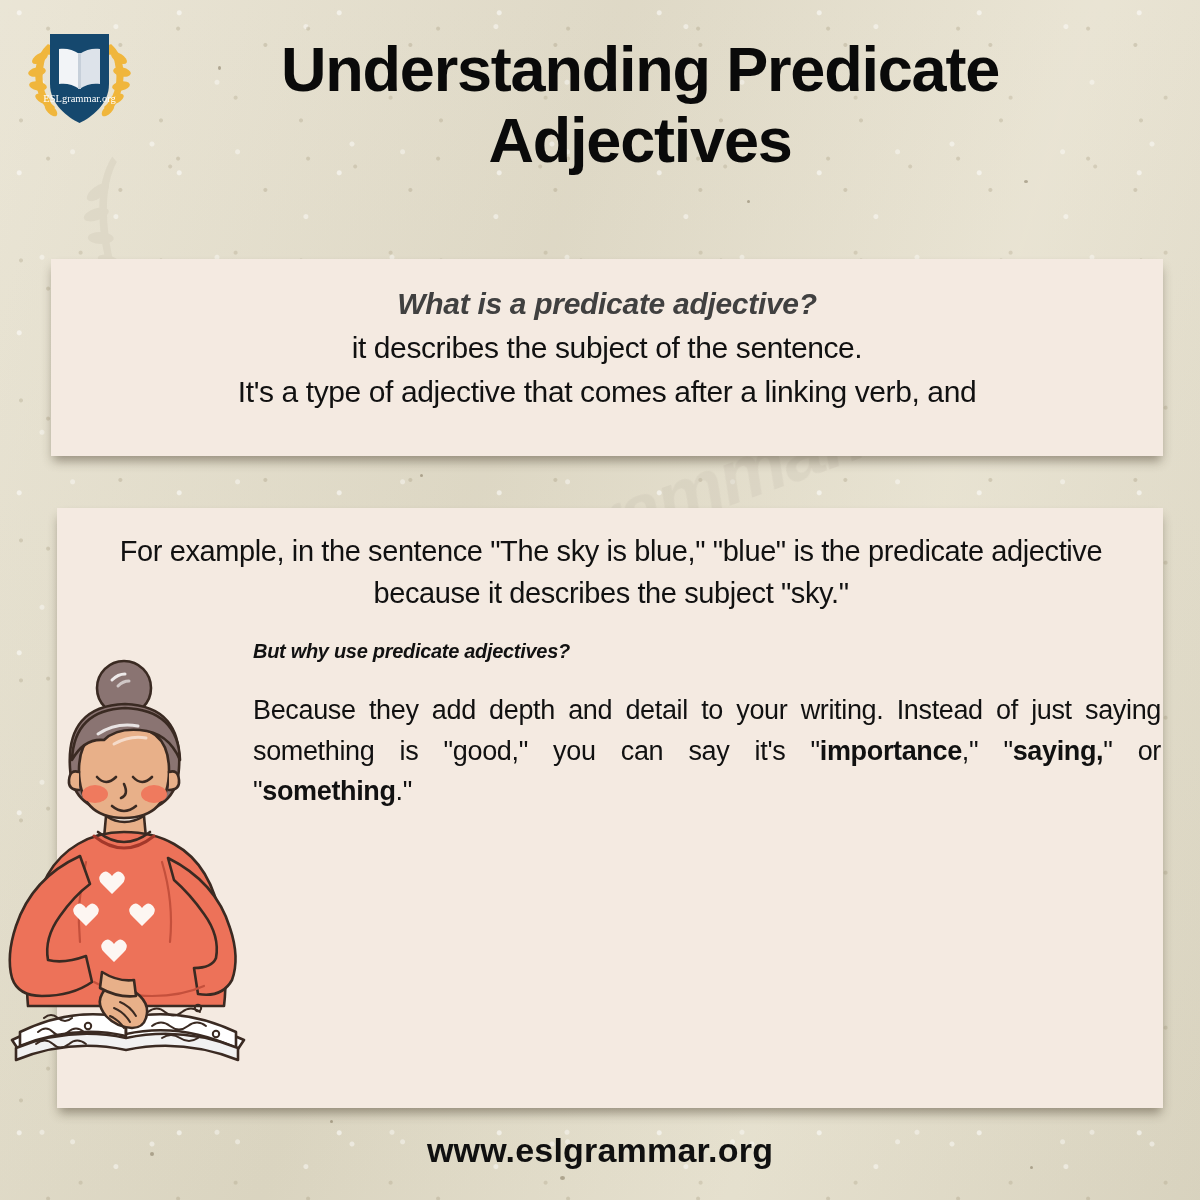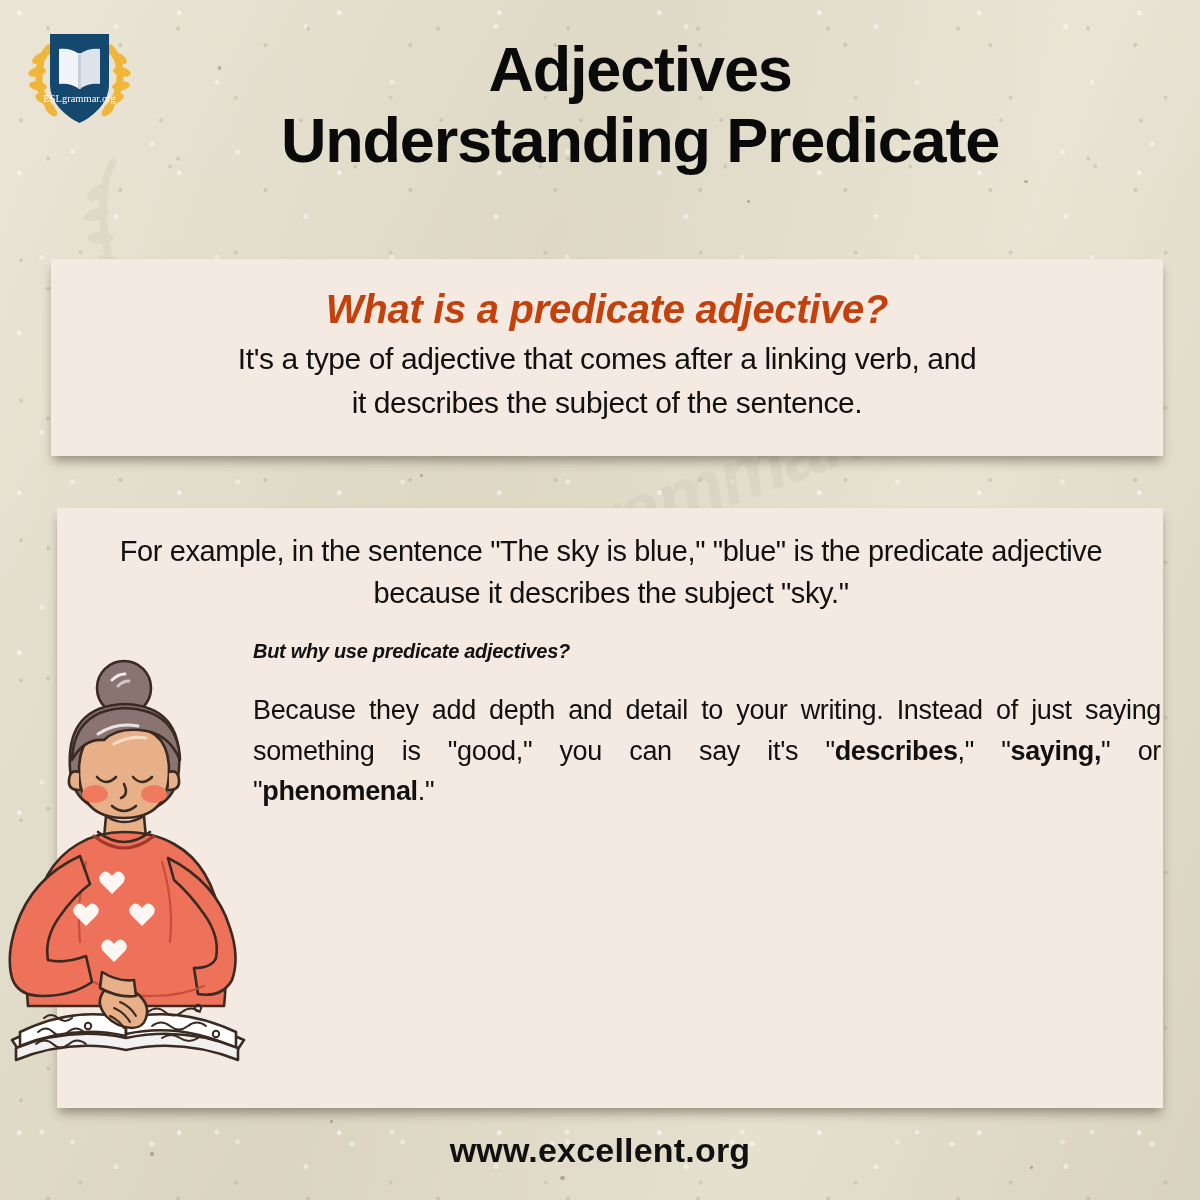--- a/index.html
+++ b/index.html
@@ -69,21 +69,21 @@
   
   .card{
     position:absolute;background:#f4eae1;
     box-shadow:0 7px 10px -2px rgba(60,48,30,.45);
   }
   #card-definition{left:51px;top:259px;width:1112px;height:197px;}
   #card-body{left:57px;top:508px;width:1106px;height:600px;}
 
   .def-heading{
     text-align:center;font-weight:700;font-style:italic;
-    font-size:40px;color:#c2410c;margin:28px 0 0;letter-spacing:-.3px;
+    font-size:30px;color:#404040;margin:28px 0 0;letter-spacing:-.3px;
   }
   .def-line{
     text-align:center;font-size:30px;color:#111;margin:10px 0 0;
     letter-spacing:-.4px;
   }
 
   .example{
     position:absolute;left:34px;top:22px;width:1040px;
     text-align:center;font-size:29px;line-height:1.45;color:#111;
     letter-spacing:-.4px;
@@ -154,50 +154,50 @@
     <g>
       <path d="M57.5 32 C51 27 43 26 37 27 V62 C43 61 51 62 57.5 67 Z" fill="#f2f4f7"></path>
       <path d="M57.5 32 C64 27 72 26 78 27 V62 C72 61 64 62 57.5 67 Z" fill="#dde3ea"></path>
       <path d="M56 31 V67 H59 V31 Z" fill="#c7d0da"></path>
     </g>
     <text x="57.5" y="80" text-anchor="middle" fill="#ffffff" font-family="Liberation Serif, serif" font-size="10.5">ESLgrammar.org</text>
   </svg>
 </div>
 
 <div class="title">
+  <div>Understanding Predicate</div>
   <div>Adjectives</div>
-  <div>Understanding Predicate</div>
 </div>
 
 <svg class="wm-leaf" viewBox="0 0 120 160" aria-hidden="true">
   <g fill="#d8d2c0">
     <path d="M60 6 C40 30 34 80 48 140 L55 140 C43 84 47 36 64 12 Z"></path>
     <ellipse cx="42" cy="40" rx="13" ry="6" transform="rotate(-30 42 40)"></ellipse>
     <ellipse cx="38" cy="62" rx="13" ry="6" transform="rotate(-12 38 62)"></ellipse>
     <ellipse cx="40" cy="86" rx="13" ry="6" transform="rotate(8 40 86)"></ellipse>
     <ellipse cx="46" cy="110" rx="12" ry="5.6" transform="rotate(26 46 110)"></ellipse>
   </g>
 </svg>
 
 <div class="watermark">
   <div class="wm-mark"></div>
   <div class="wm-text">ESLgrammar.org</div>
 </div>
 
 <div class="card" id="card-definition">
   <div class="def-heading">What is a predicate adjective?</div>
+  <div class="def-line">it describes the subject of the sentence.</div>
   <div class="def-line">It's a type of adjective that comes after a linking verb, and</div>
-  <div class="def-line">it describes the subject of the sentence.</div>
 </div>
 
 <div class="card" id="card-body">
   <div class="example">For example, in the sentence "The sky is blue," "blue" is the predicate adjective because it describes the subject "sky."</div>
   <div class="why-heading">But why use predicate adjectives?</div>
   <div class="bodytext" id="body-paragraphs">
-      <p><span>Because they add depth and detail to your writing. Instead of just saying something is "good," you can say it's "</span><b>describes</b><span>," "</span><b>saying,</b><span>" or "</span><b>phenomenal</b><span>."</span></p>
+      <p><span>Because they add depth and detail to your writing. Instead of just saying something is "good," you can say it's "</span><b>importance</b><span>," "</span><b>saying,</b><span>" or "</span><b>something</b><span>."</span></p>
     </div>
 </div>
 
 <div class="illus">
   <svg viewBox="0 0 252 452" xmlns="http://www.w3.org/2000/svg" aria-hidden="true">
     <g stroke="#3a2a22" stroke-width="2.6" stroke-linecap="round" stroke-linejoin="round" fill="none">
 
       <circle cx="122" cy="52" r="27" fill="#8a7472"></circle>
       <path d="M110 44 q6 -6 13 -6" stroke="#fff" stroke-width="3" opacity=".85"></path>
       <path d="M116 50 q5 -5 11 -5" stroke="#fff" stroke-width="3" opacity=".6"></path>
@@ -275,13 +275,13 @@
       <path d="M108 352 q18 -4 30 8 q10 10 6 22 q-3 10 -14 10 q-16 -1 -26 -12 q-10 -12 -4 -22 q3 -6 8 -6 Z" fill="#e8b089"></path>
       <path d="M118 366 q10 4 16 14" stroke-width="2"></path>
       <path d="M112 372 q10 4 16 14" stroke-width="2"></path>
       <path d="M108 380 q9 4 14 12" stroke-width="2"></path>
 
       <path d="M100 336 q16 10 32 8 l2 16 q-18 2 -36 -8 Z" fill="#e8b089"></path>
     </g>
   </svg>
 </div>
 
-<div class="footer">www.excellent.org</div>
+<div class="footer">www.eslgrammar.org</div>
 
 </body></html>

